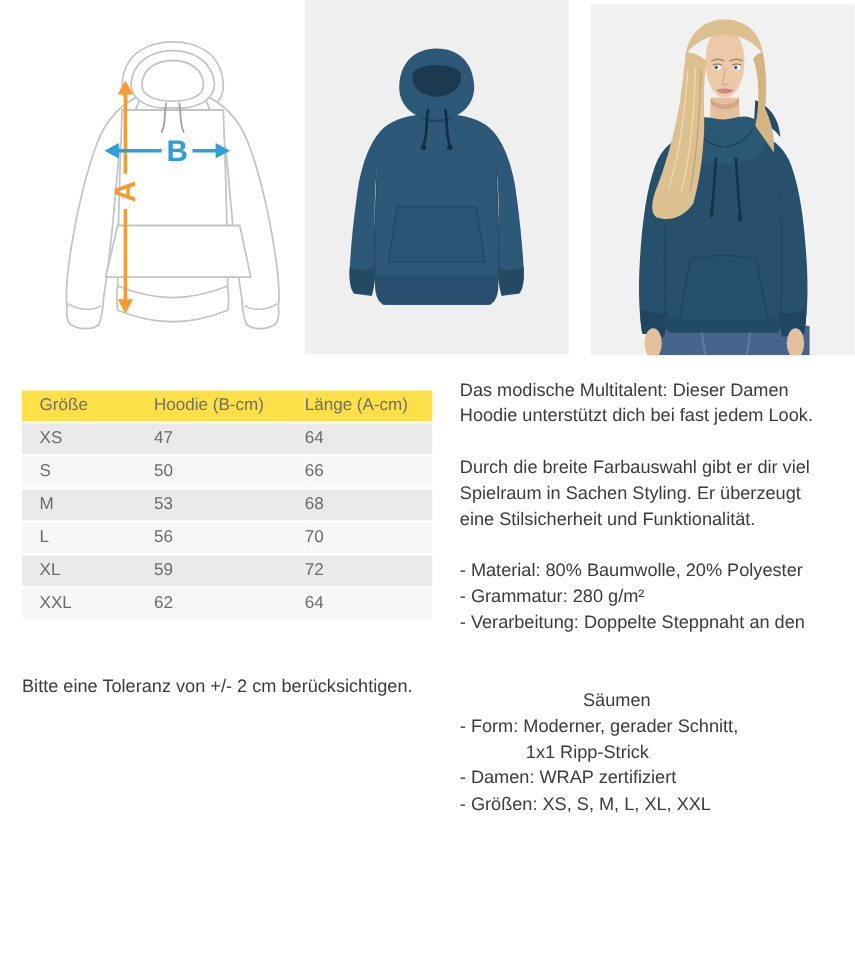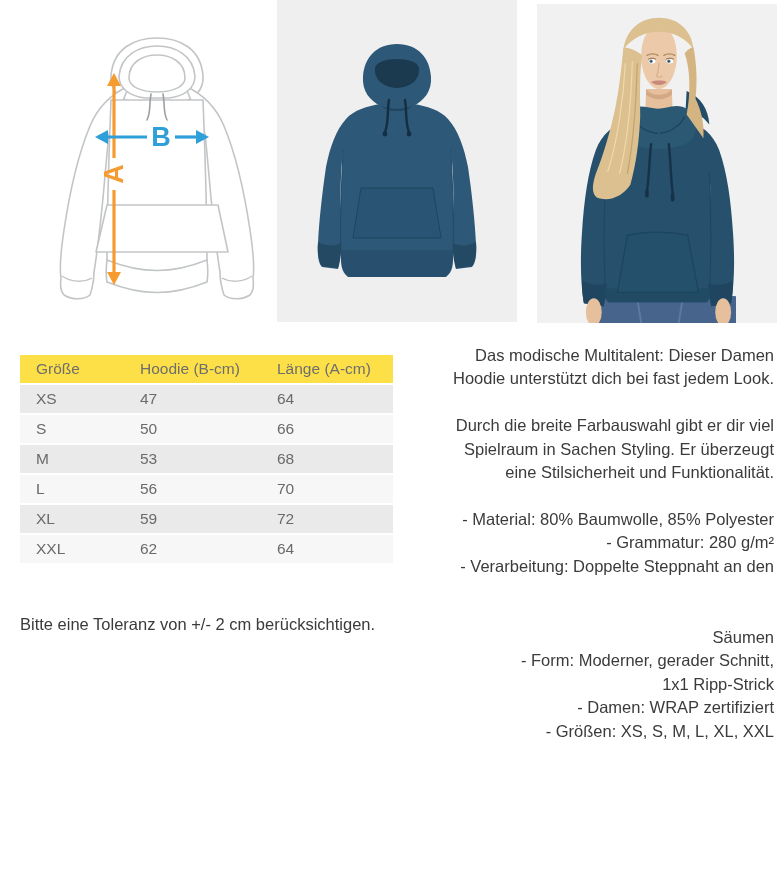--- a/index.html
+++ b/index.html
@@ -19,21 +19,21 @@
   .size-table th { font-weight:400; text-align:left; background:#fde047; height:28px; color:#6e6e6e; }
   .size-table td { height:28px; }
   .size-table th:first-child, .size-table td:first-child { padding-left:16px; }
   .size-table tbody tr:nth-child(odd) td { background:#eaeaea; }
   .size-table tbody tr:nth-child(even) td { background:#f7f7f7; }
 
   .note { position:absolute; left:20px; top:579px; font-size:16.5px; color:#3b3b3b; white-space:nowrap;margin-top:36px; }
 
   
   .desc { position:absolute; left:418px; top:344px; width:356px; font-size:16.5px; line-height:23.4px; color:#3b3b3b; }
-  .desc .line { white-space:nowrap; min-height:23.4px;text-align:right; }
+  .desc .line { white-space:nowrap; min-height:23.4px; }
   .desc .blank { height:23.4px; }
   .desc .cont-1 { padding-left:112px;margin-top:48px; }
   .desc .cont-2 { padding-left:60px; }
 </style>
 </head>
 <body>
 
 <div class="stage">
 
   <div class="diagram">
@@ -229,21 +229,21 @@
   <div class="note">Bitte eine Toleranz von +/- 2 cm berücksichtigen.</div>
 
   <div class="desc">
     <div class="line">Das modische Multitalent: Dieser Damen</div>
     <div class="line">Hoodie unterstützt dich bei fast jedem Look.</div>
     <div class="blank"></div>
     <div class="line">Durch die breite Farbauswahl gibt er dir viel</div>
     <div class="line">Spielraum in Sachen Styling. Er überzeugt</div>
     <div class="line">eine Stilsicherheit und Funktionalität.</div>
     <div class="blank"></div>
-    <div class="line">- Material: 80% Baumwolle, 85% Polyester</div>
+    <div class="line">- Material: 80% Baumwolle, 20% Polyester</div>
     <div class="line">- Grammatur: 280 g/m²</div>
     <div class="line">- Verarbeitung: Doppelte Steppnaht an den</div>
     <div class="line cont-1">Säumen</div>
     <div class="line">- Form: Moderner, gerader Schnitt,</div>
     <div class="line cont-2">1x1 Ripp-Strick</div>
     <div class="line">- Damen: WRAP zertifiziert</div>
     <div class="line">- Größen: XS, S, M, L, XL, XXL</div>
   </div>
 
 </div>

